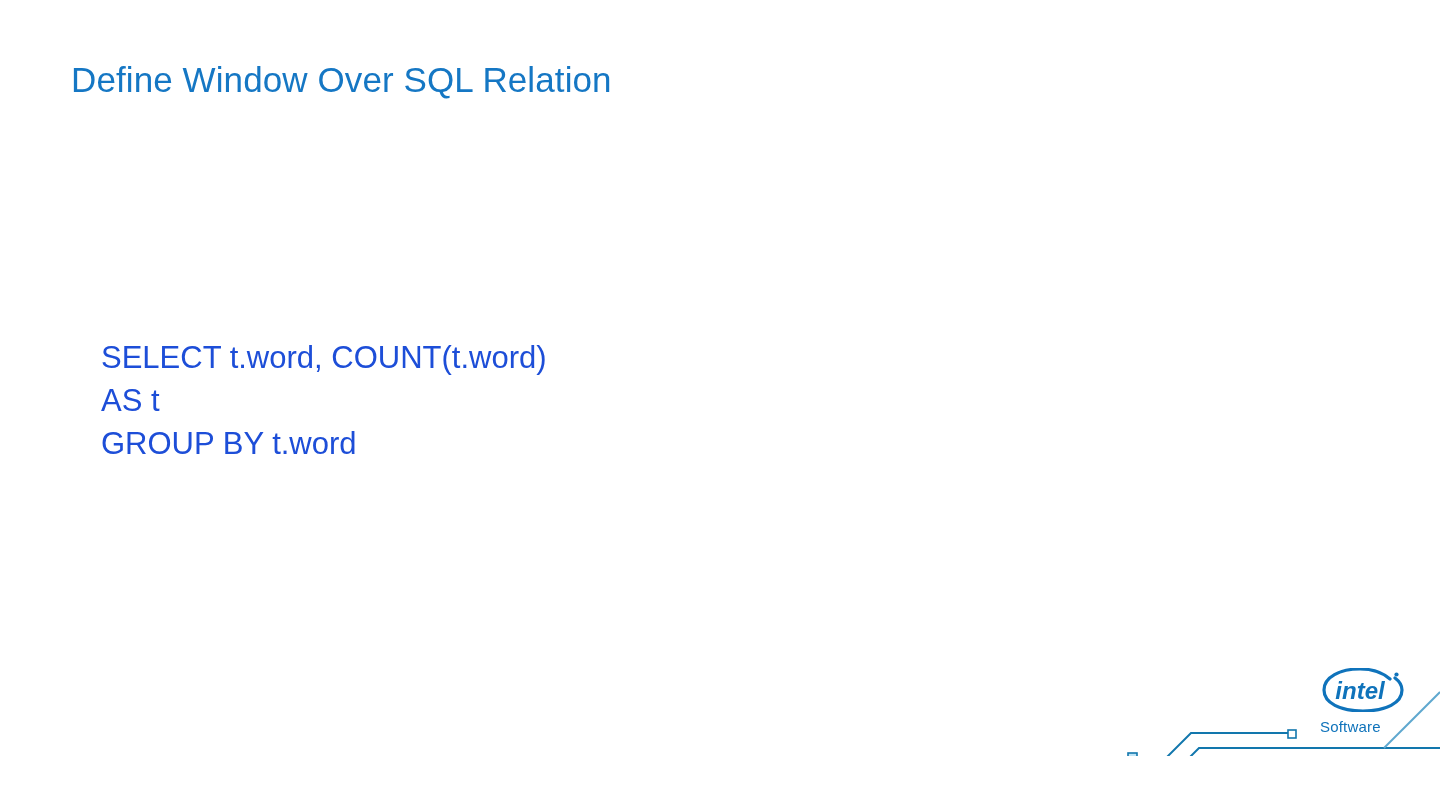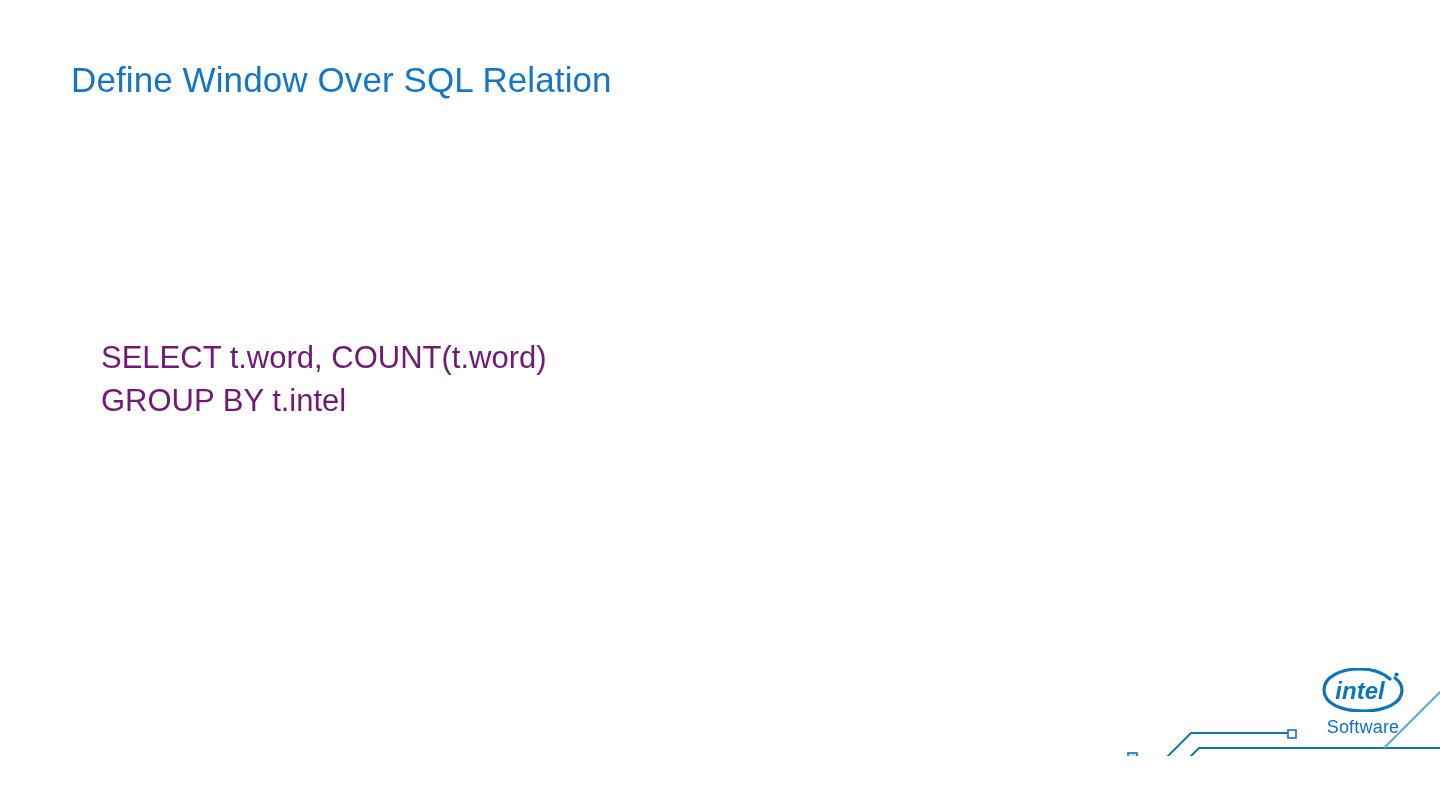--- a/index.html
+++ b/index.html
@@ -41,21 +41,21 @@
     font-size: 31px;
     line-height: 43px;
     font-weight: 400;
     color: #111111;
     white-space: nowrap;
   }
   #sql-block .sql-line {
     display: block;
     white-space: nowrap;
   }
-  .sql-plain { color: #701a75; text-align: right; }
+  .sql-plain { color: #1d4ed8; text-align: right; }
   .sql-highlight { color: #29b4e8; }
 
   
   #deco {
     position: absolute;
     left: 0;
     top: 0;
     width: 1440px;
     height: 810px;
     pointer-events: none;
@@ -73,22 +73,21 @@
     position: relative;
     width: 86px;
     height: 44px;
     font-style: italic;
   }
   #intel-logo .logo-sub {
     position: absolute;
     left: 0;
     top: 50px;
     width: 86px;
-    text-align: center;
-    font-size: 18px;
+    font-size: 15px;
     line-height: 18px;
     color: #0f73bb;
     letter-spacing: 0.2px;
   }
 
   
   #page-number {
     position: absolute;
     left: 1398px;
     top: 784px;
@@ -103,21 +102,24 @@
 
 <div id="slide">
 
   <div id="slide-title">Define Window Over SQL Relation</div>
 
   <div id="sql-block">
     <span class="sql-line">
       <span class="sql-plain">SELECT t.word, COUNT(t.word)</span>
     </span>
     <span class="sql-line">
-      <span class="sql-plain">GROUP BY t.intel</span>
+      <span class="sql-plain">AS t</span>
+    </span>
+    <span class="sql-line">
+      <span class="sql-plain">GROUP BY t.word</span>
     </span>
   </div>
 
   <svg id="deco" viewBox="0 0 1440 810" width="1440" height="810">
 
     <defs>
       <linearGradient id="gradYellowCyan1" x1="0" y1="0" x2="1" y2="0">
         <stop offset="0%" stop-color="#d8d93a"></stop>
         <stop offset="18%" stop-color="#b9d154"></stop>
         <stop offset="45%" stop-color="#6ec9b0"></stop>

